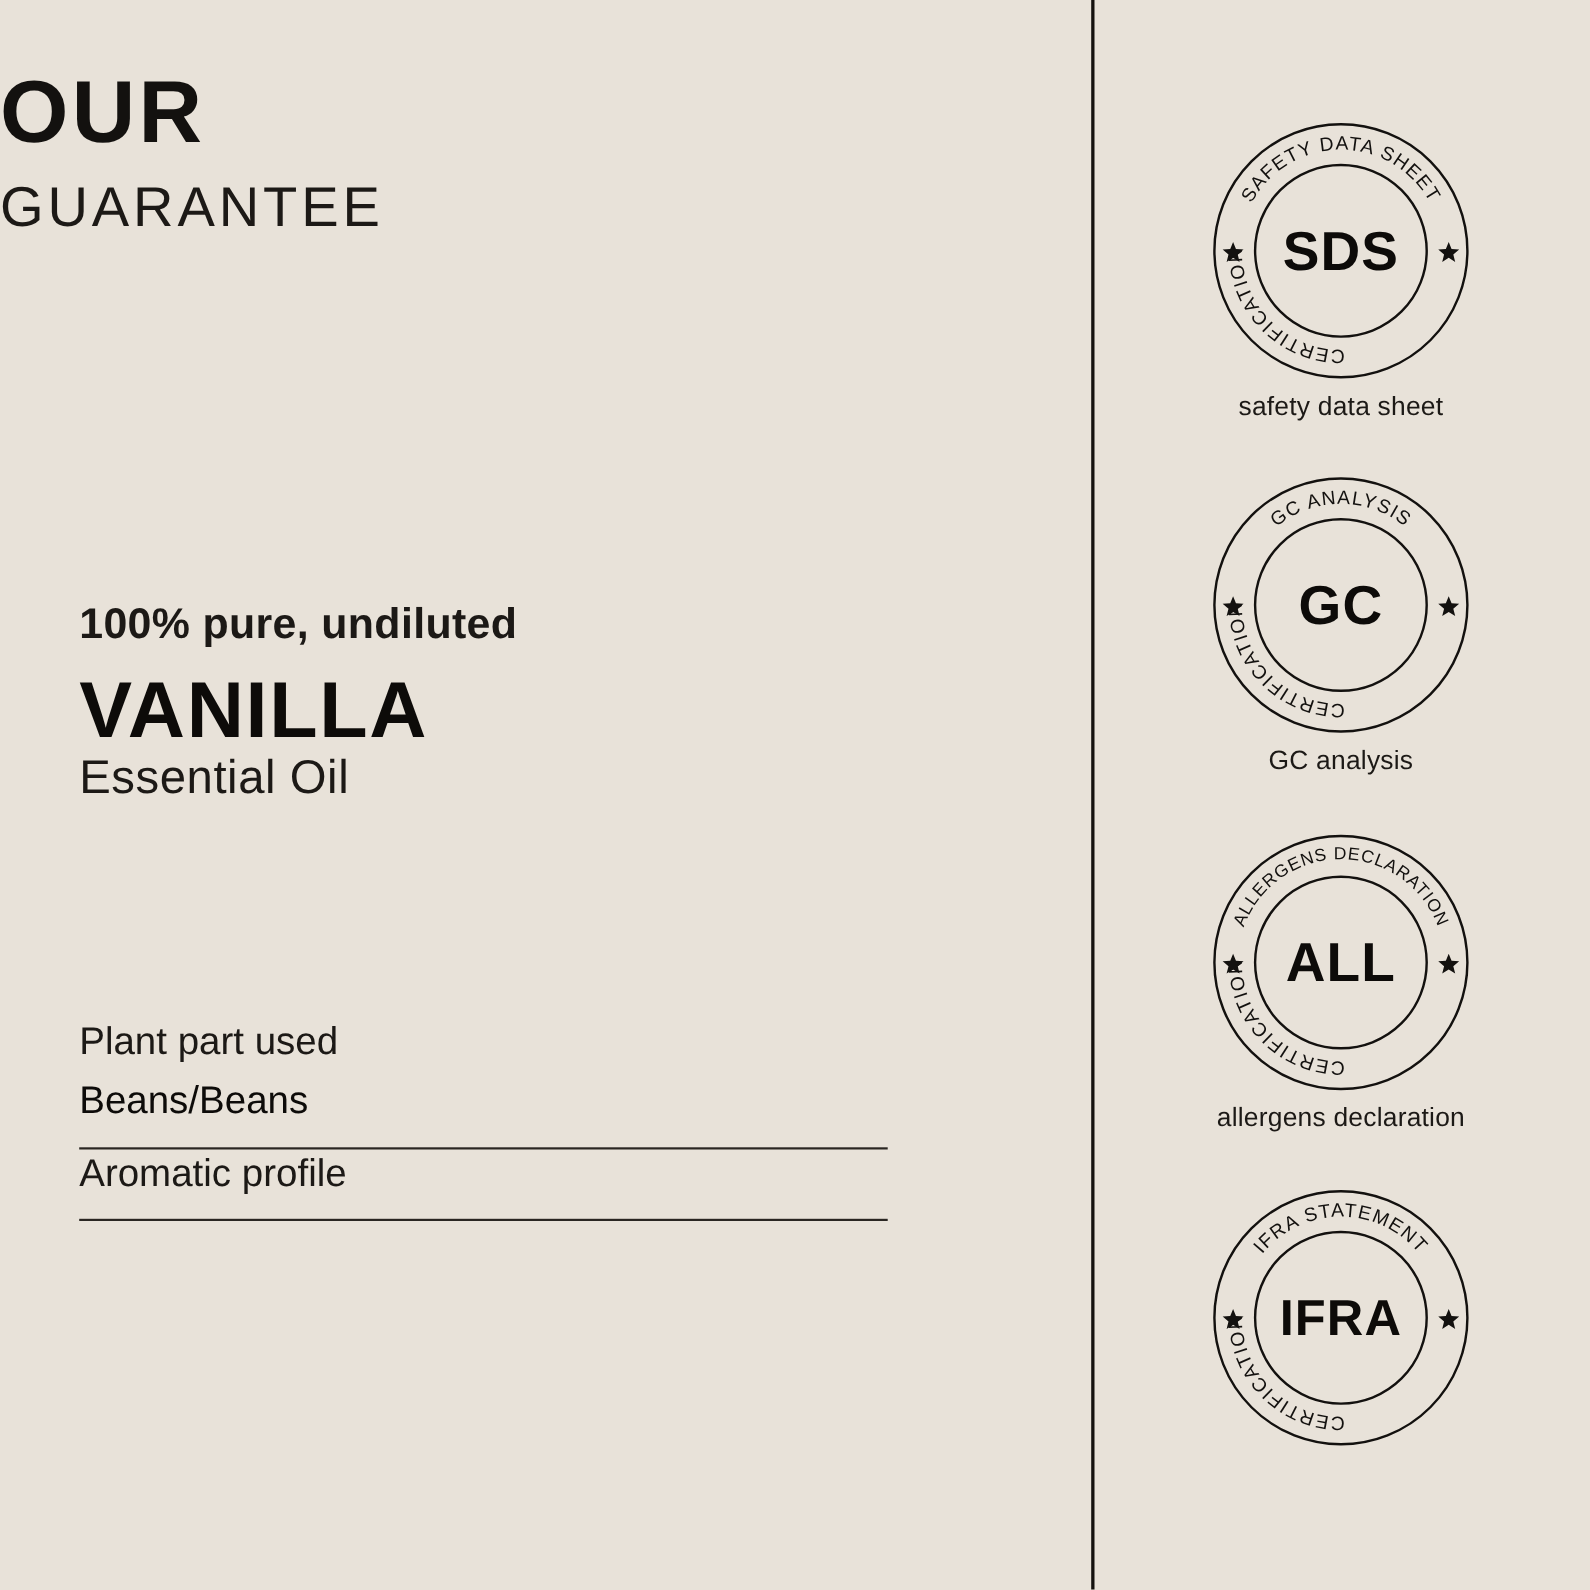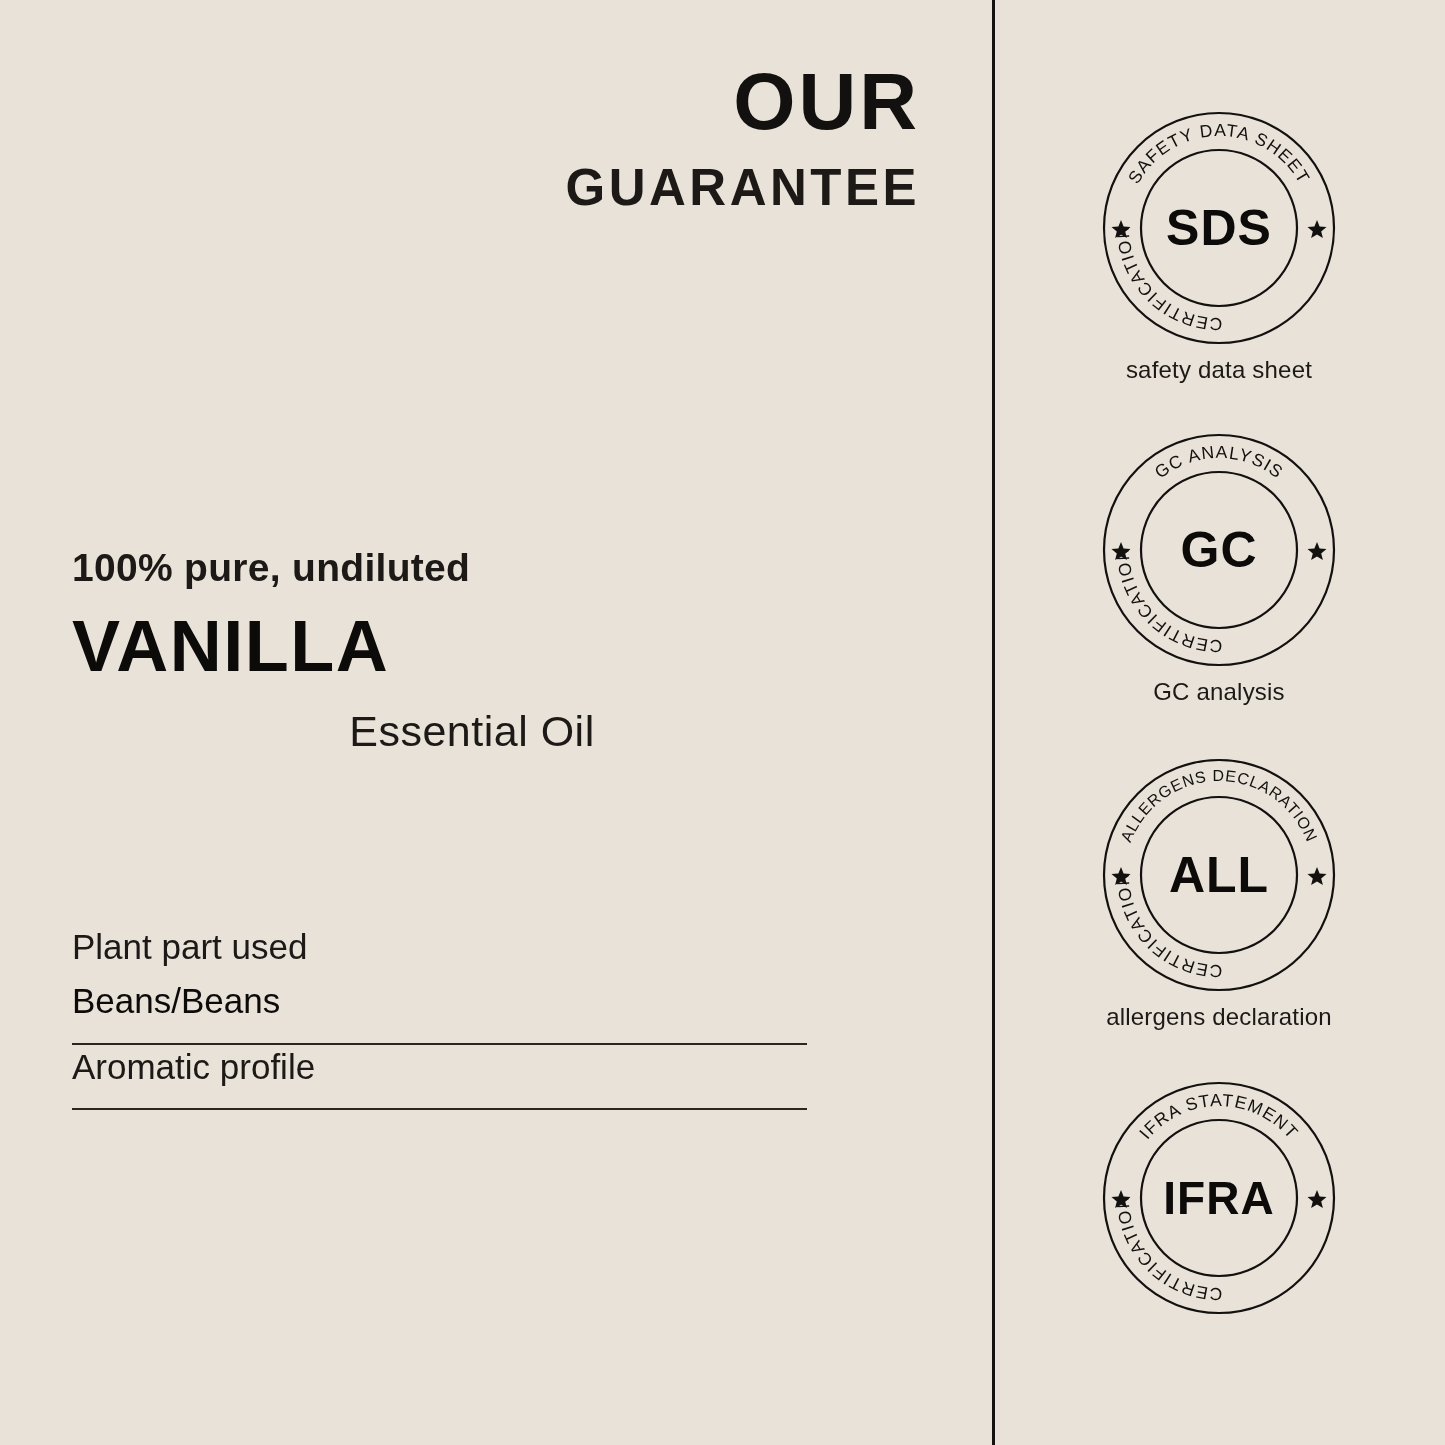--- a/index.html
+++ b/index.html
@@ -26,32 +26,32 @@
     position: relative;
     width: 993px;
     height: 1445px;
     flex: none;
   }
   .header-block {
     position: absolute;
     left: 0;
     top: 62px;
     width: 920px;
-    text-align: right;
+    text-align: left;
   }
   .title-our {
     font-size: 80px;
     font-weight: 700;
     letter-spacing: 3px;
     line-height: 1;
     color: #13110f;
   }
   .title-guarantee {
     font-size: 51px;
-    font-weight: 700;
+    font-weight: 400;
     letter-spacing: 3.5px;
     line-height: 1;
     margin-top: 20px;
     color: #1c1916;
   }
 
   .product-block {
     position: absolute;
     left: 72px;
     top: 546px;
@@ -70,23 +70,21 @@
     letter-spacing: 1.5px;
     line-height: 1.05;
     margin-top: 18px;
     color: #0d0b09;
   }
   .product-type {
     font-size: 43px;
     font-weight: 400;
     letter-spacing: 0.5px;
     line-height: 1.1;
-    margin-top: 24px;
-    color: #1c1916;
-    text-align: center;
+    color: #1c1916;
   }
 
   .attributes {
     position: absolute;
     left: 72px;
     top: 925px;
     width: 735px;
   }
   .attr-row {
     width: 735px;

